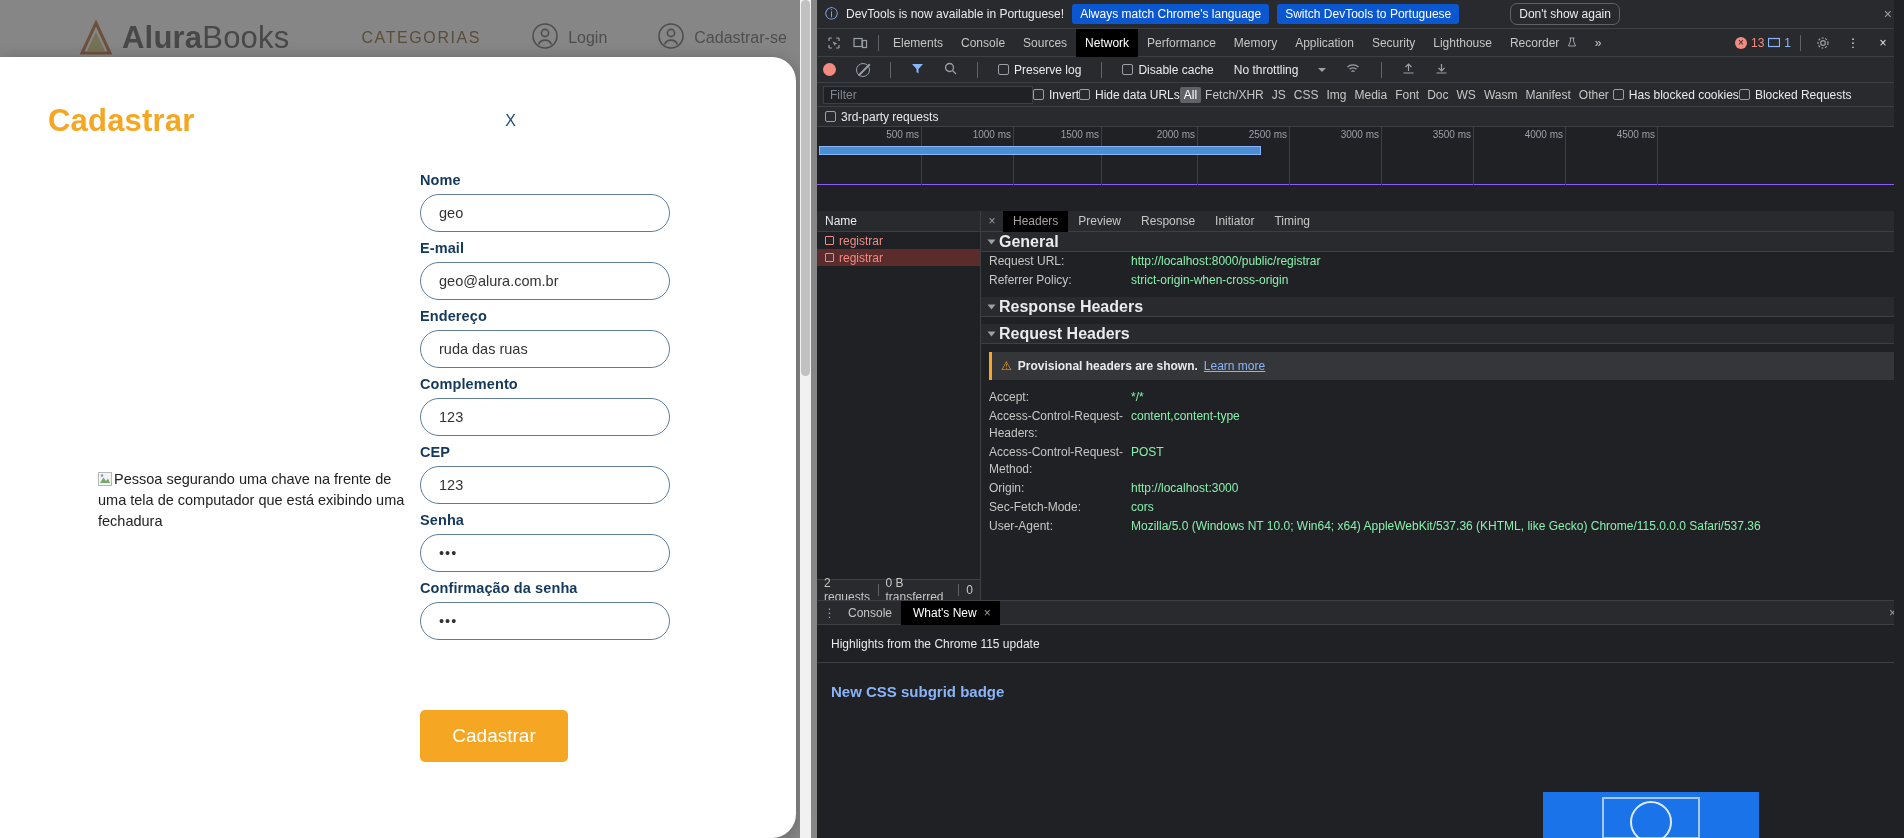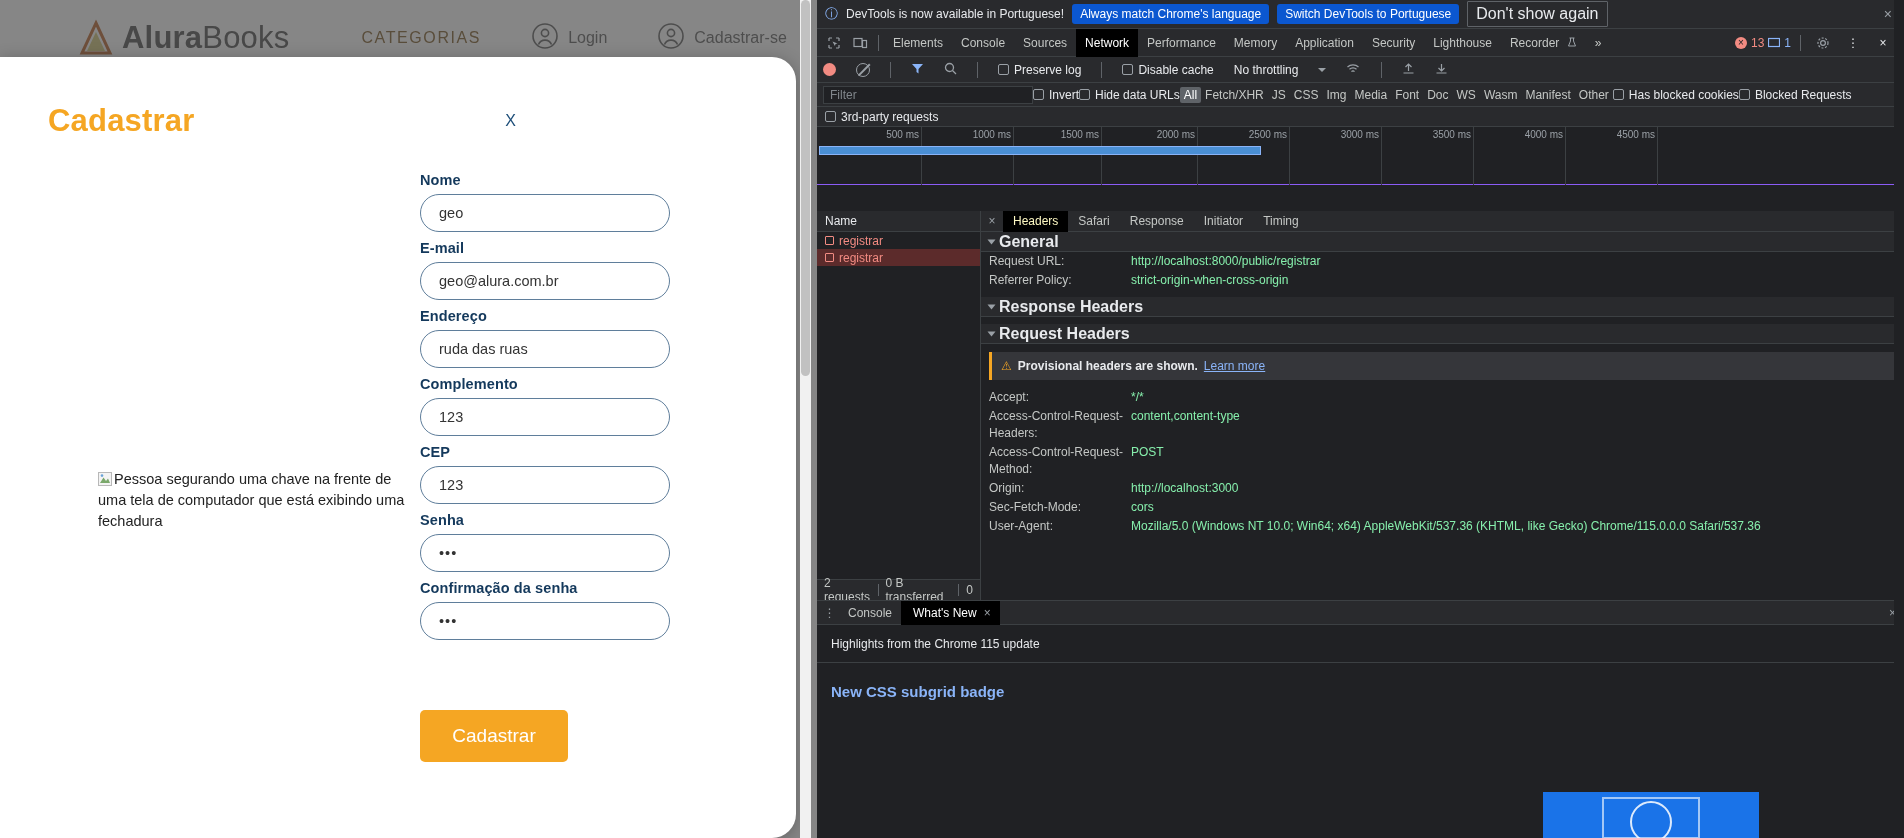--- a/index.html
+++ b/index.html
@@ -100,23 +100,24 @@
     display: flex; align-items: center; padding: 0 8px; gap: 8px;
   }
   .dt-banner .info-ico { color: #8ab4f8; font-size: 13px; }
   .dt-banner .btxt { color: #e8eaed; font-size: 12px; }
   .btn-blue {
     background: #0b57d0; color: #fff; border: none; border-radius: 3px;
     padding: 3px 8px; font-size: 12px; cursor: pointer;
     font-family: "Liberation Sans", sans-serif;
   }
   .btn-ghost {
-    background: transparent; color: #e8eaed; border: 1px solid #5f6368; border-radius: 1px;
-    padding: 3px 8px; font-size: 16px; cursor: pointer;
+    background: transparent; color: #e8eaed; border: 1px solid #5f6368; border-radius: 7px;
+    padding: 3px 8px; font-size: 12px; cursor: pointer;
     font-family: "Liberation Sans", sans-serif;
+    margin-left: 43px;
   }
   .banner-x { margin-left: auto; color: #9aa0a6; font-size: 14px; cursor: pointer; padding-right: 4px; }
 
   .dt-tabs {
     height: 28px; background: #292a2d; border-bottom: 1px solid #3c4043;
     display: flex; align-items: center; padding: 0 4px; gap: 0;
   }
   .dt-icobtn { width: 26px; height: 26px; display: flex; align-items: center; justify-content: center; cursor: pointer; }
   .tab-sep { width: 1px; height: 16px; background: #5f6368; margin: 0 5px; }
   .dt-tab {
@@ -192,21 +193,21 @@
   .rl-row.sel { background: #5c2b2b; }
   .rl-cb { width: 9px; height: 9px; border: 1px solid #f28b82; border-radius: 1px; }
 
   .req-detail { flex: 1; background: #202124; position: relative; overflow: hidden; }
   .rd-tabs {
     height: 21px; background: #292a2d; border-bottom: 1px solid #3c4043;
     display: flex; align-items: center; font-size: 12px;
   }
   .rd-x { width: 22px; text-align: center; color: #9aa0a6; cursor: pointer; }
   .rd-tab { padding: 0 10px; height: 21px; line-height: 21px; color: #c4c7c5; cursor: pointer; }
-  .rd-tab.active { background: #000; color: #fef9c3; }
+  .rd-tab.active { background: #000; color: #a3a3a3; }
 
   .rd-section {
     height: 20px; display: flex; align-items: center; gap: 5px;
     padding: 0 8px; font-size: 16px; color: #e8eaed; font-weight: 700;
     background: #292a2d; border-bottom: 1px solid #3c4043; cursor: pointer;
   }
   .tri { display: inline-block; border-top: 4px solid transparent; border-bottom: 4px solid transparent; border-left: 5px solid #9aa0a6; transform: rotate(90deg); }
   .kv { display: flex; padding: 1px 8px 1px 8px; font-size: 12px; line-height: 17px; }
   .kv .k { width: 142px; color: #c4c7c5; flex-shrink: 0; }
   .kv .v { color: #86efac; word-break: break-word; }
@@ -541,21 +542,21 @@
         <div class="rl-row sel">
           <span class="rl-cb"></span>
           <span>registrar</span>
         </div>
       </div>
 
       <div class="req-detail">
         <div class="rd-tabs">
           <span class="rd-x">×</span>
           <span class="rd-tab active">Headers</span>
-          <span class="rd-tab">Safari</span>
+          <span class="rd-tab">Preview</span>
           <span class="rd-tab">Response</span>
           <span class="rd-tab">Initiator</span>
           <span class="rd-tab">Timing</span>
         </div>
 
         <div class="rd-section">
           <span class="tri"></span>
           <span>General</span>
         </div>
         <div class="kv">

